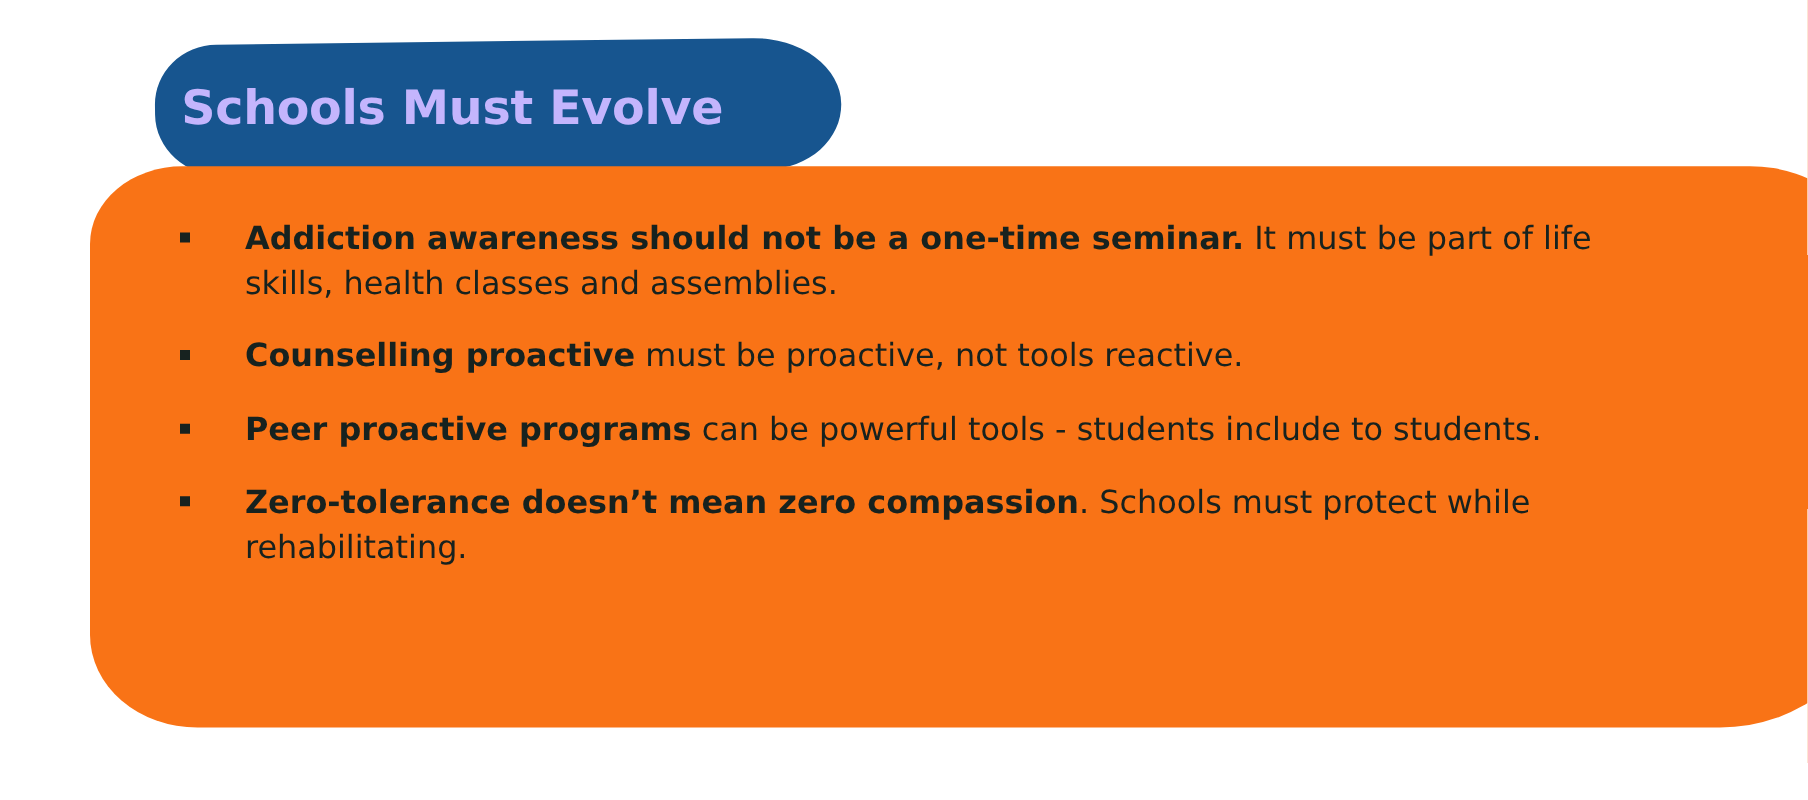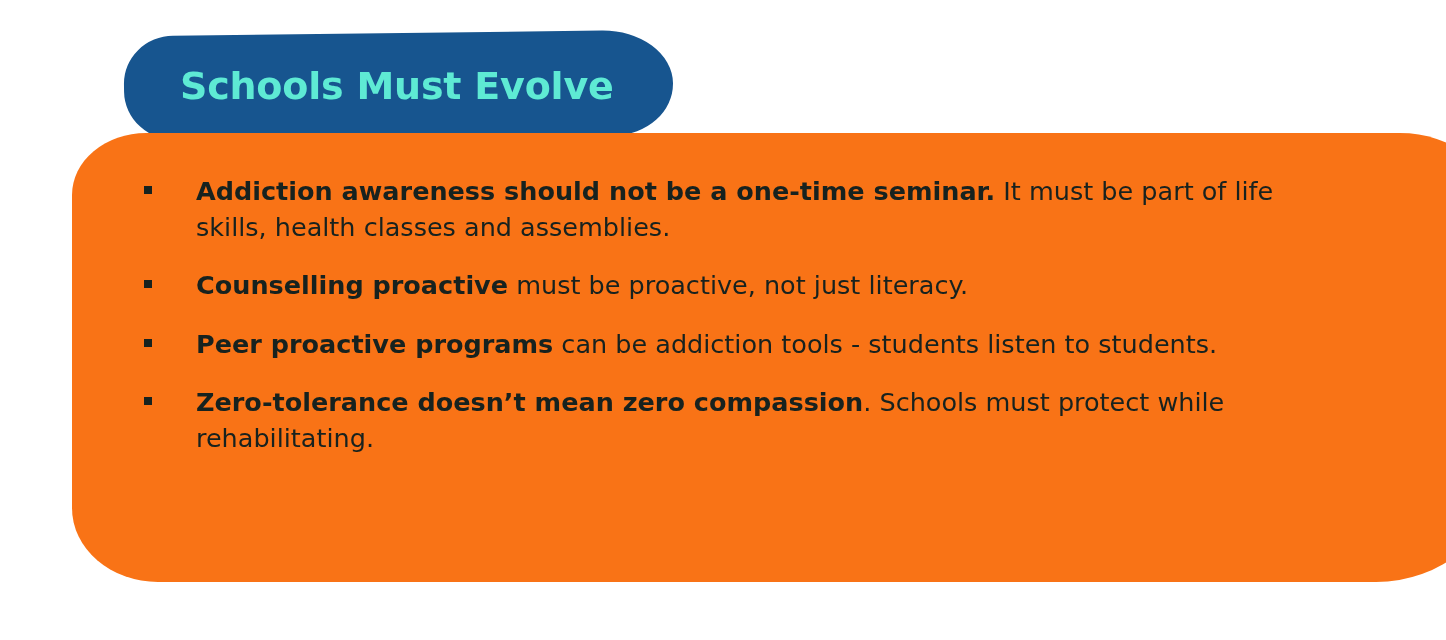--- a/index.html
+++ b/index.html
@@ -28,26 +28,26 @@
     width: 549px;
     height: 105px;
     background: #17558f;
     
     border-radius: 52px 74px 62px 56px / 50px 56px 54px 52px;
     transform: rotate(-0.7deg);
     display: flex;
     align-items: center;
   }
   .title-text {
-    color: #5eead4;
+    color: #c4b5fd;
     font-family: "DejaVu Sans", sans-serif;
     font-size: 38px;
     font-weight: bold;
     letter-spacing: -0.2px;
-    padding-left: 56px;
+    padding-left: 21px;
     transform: rotate(0.7deg);
     white-space: nowrap;
   }
 
   
   .content-panel {
     position: absolute;
     left: 72px;
     top: 133px;
     width: 1424px;
@@ -113,26 +113,26 @@
     <ul class="bullet-list">
 
       <li class="bullet-item">
         <span class="bullet-marker"></span>
         <span class="lead">Addiction awareness should not be a one-time seminar.</span><span class="rest"> It must be part of life skills, health classes and assemblies.</span>
       </li>
 
 
       <li class="bullet-item">
         <span class="bullet-marker"></span>
-        <span class="lead">Counselling proactive</span><span class="rest"> must be proactive, not just literacy.</span>
+        <span class="lead">Counselling proactive</span><span class="rest"> must be proactive, not tools reactive.</span>
       </li>
 
       <li class="bullet-item">
         <span class="bullet-marker"></span>
-        <span class="lead">Peer proactive programs</span><span class="rest"> can be addiction tools - students listen to students.</span>
+        <span class="lead">Peer proactive programs</span><span class="rest"> can be powerful tools - students include to students.</span>
       </li>
 
       <li class="bullet-item">
         <span class="bullet-marker"></span>
         <span class="lead">Zero-tolerance doesn’t mean zero compassion</span><span class="rest">. Schools must protect while rehabilitating.</span>
       </li>
 
     </ul>
   </div>
 

